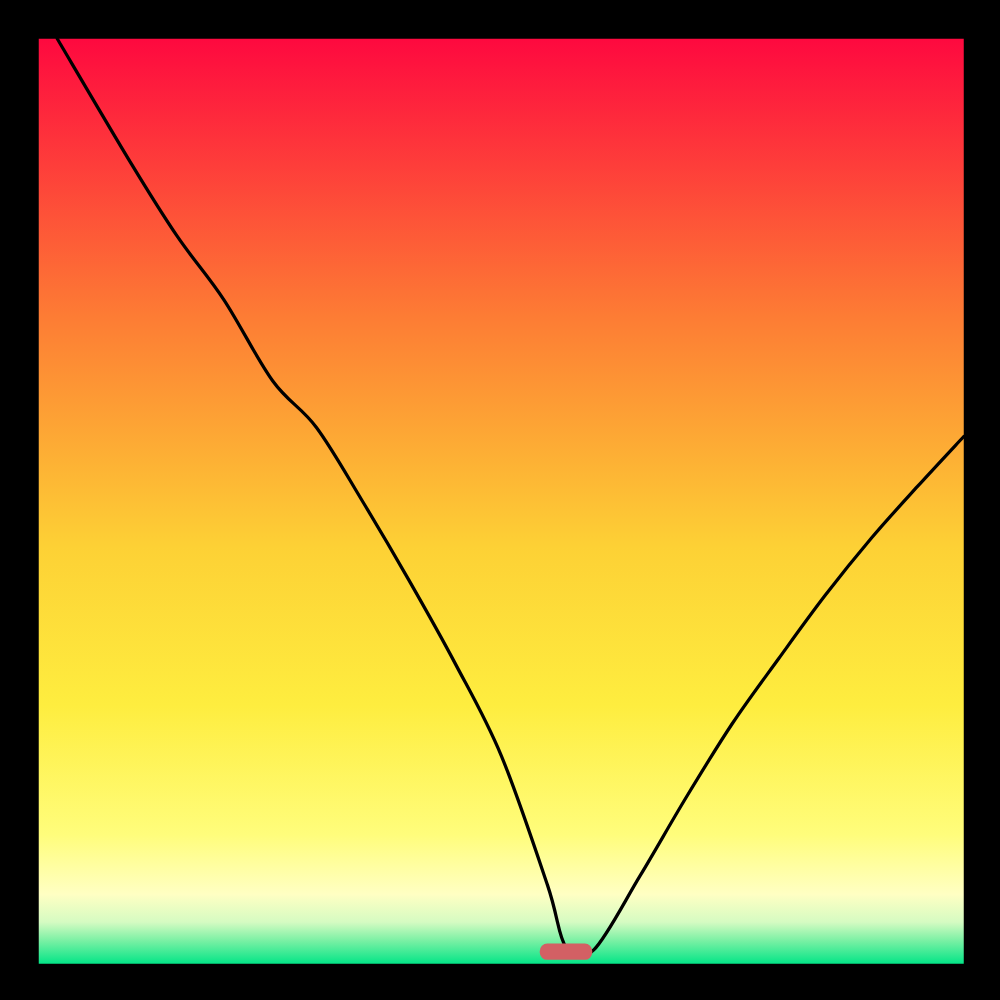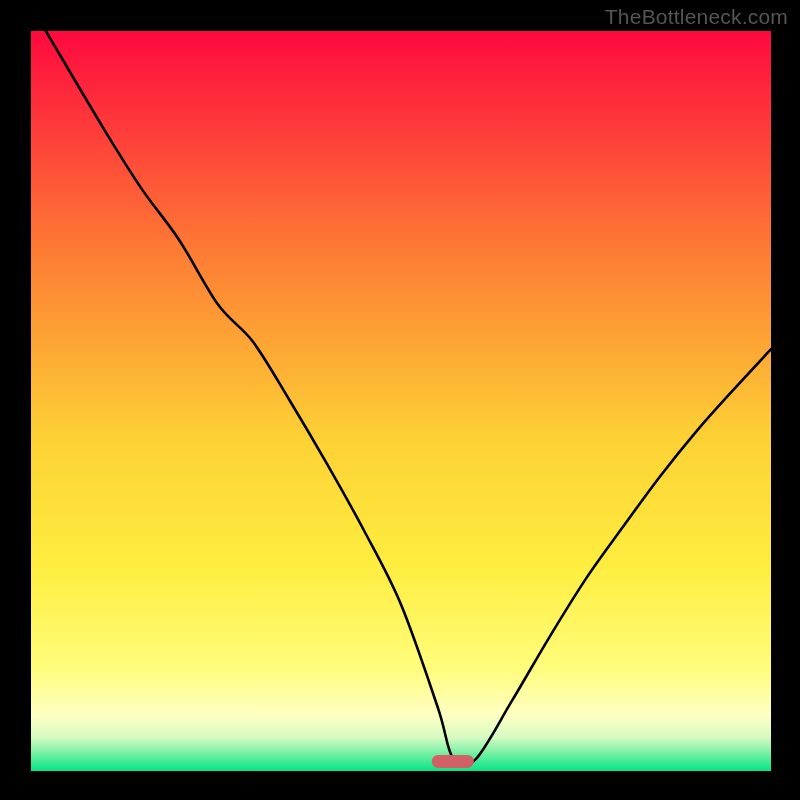--- a/index.html
+++ b/index.html
@@ -27,21 +27,20 @@
     z-index: 10;
   }
   svg {
     display: block;
   }
 </style>
 </head>
 <body>
 
 <div class="canvas">
-  <div class="watermark">TheBottleneck.com</div>
   <svg id="chart-svg" width="800" height="800" viewBox="0 0 800 800">
     <defs>
       <linearGradient id="bg-grad" x1="0" y1="0" x2="0" y2="1">
           <stop offset="0%" stop-color="#fe093f"></stop>
           <stop offset="30%" stop-color="#fd7c34"></stop>
           <stop offset="55.00000000000001%" stop-color="#fdd135"></stop>
           <stop offset="72%" stop-color="#feed3f"></stop>
           <stop offset="86%" stop-color="#fffd7b"></stop>
           <stop offset="92.5%" stop-color="#ffffc3"></stop>
           <stop offset="95.5%" stop-color="#d5fbc2"></stop>

